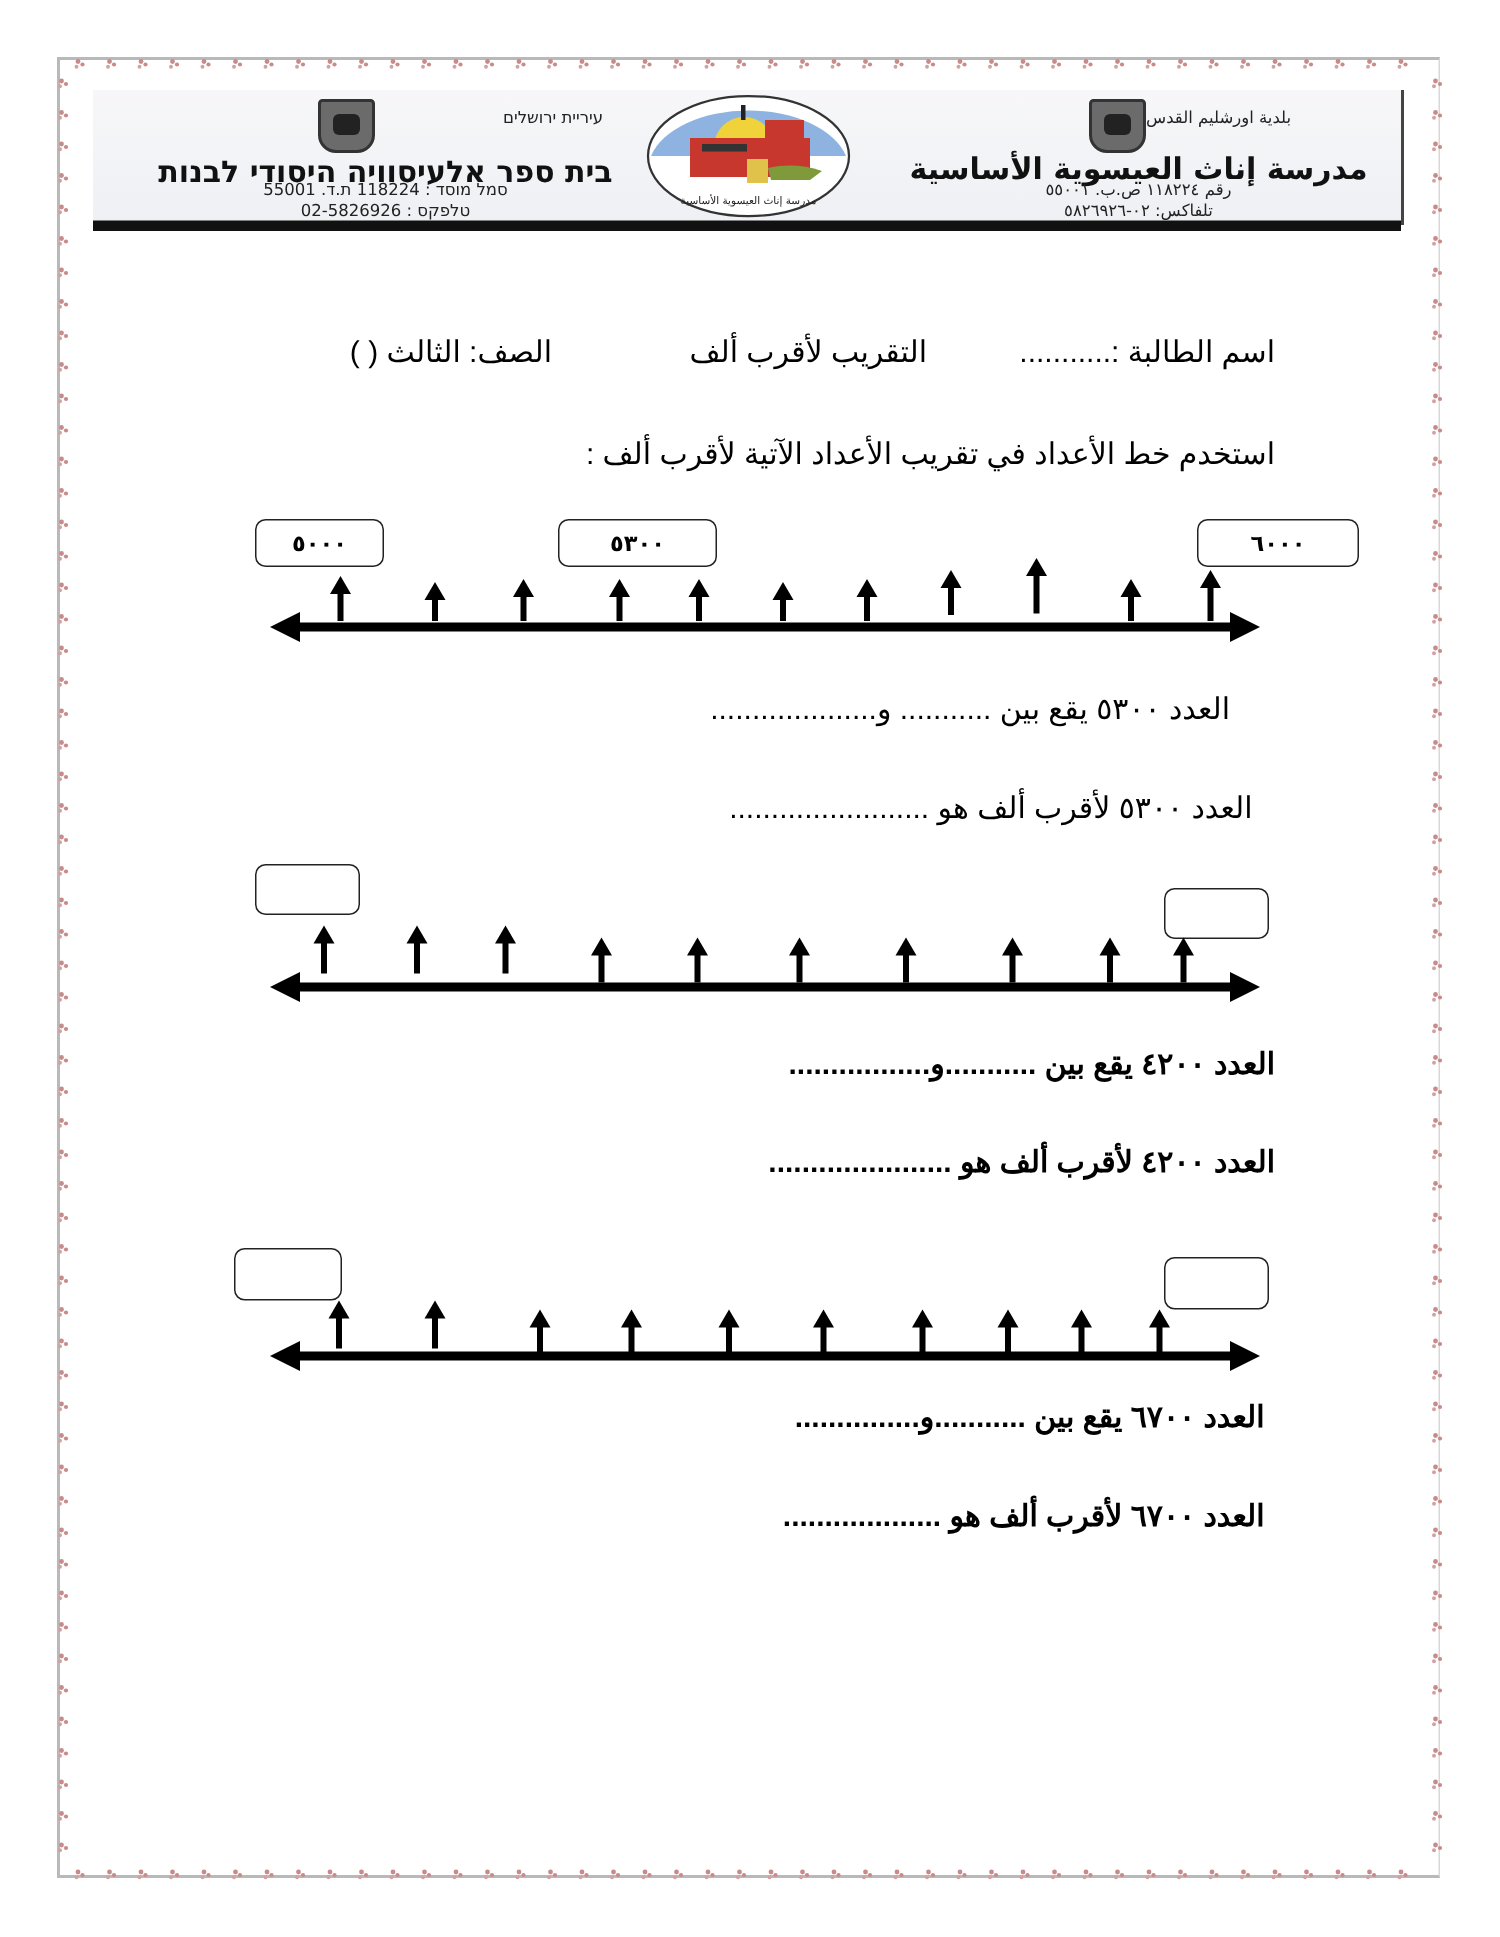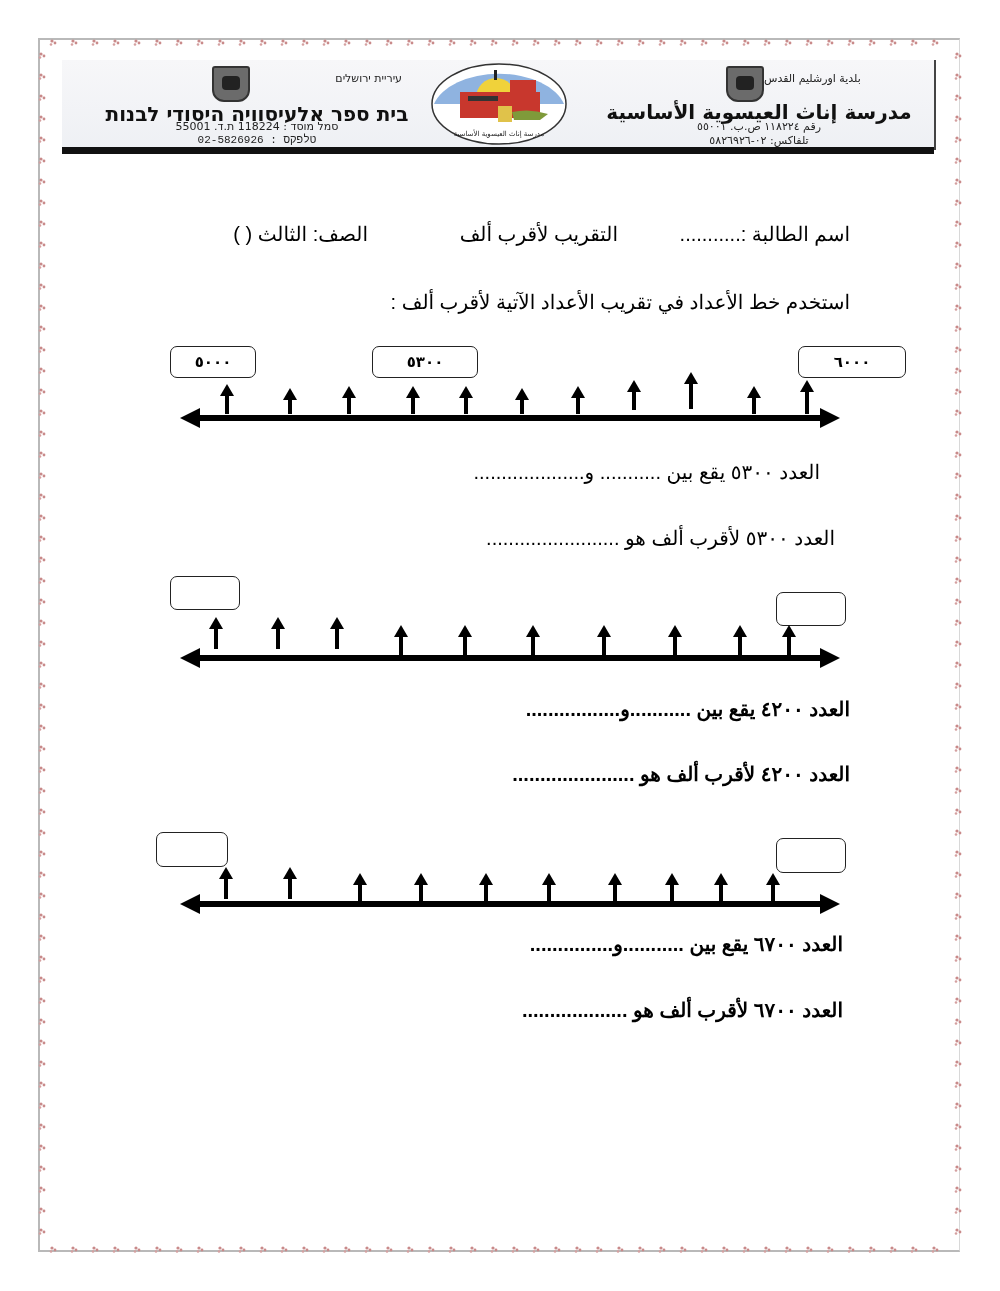--- a/index.html
+++ b/index.html
@@ -251,21 +251,21 @@
       <use href="#dotcl" x="957" y="1230"></use>
     </g>
 </svg>
 
 <div class="letterhead">
   <div class="lh-heb">
     <div class="crest" style="left:150px; top:6px;"></div>
     <div class="lh-small" style="position:absolute; left:200px; top:12px; width:140px; text-align:right;">עיריית ירושלים</div>
     <div class="lh-big" style="position:absolute; left:30px; top:42px; width:330px;">בית ספר אלעיסוויה היסודי לבנות</div>
     <div class="lh-small" style="position:absolute; left:30px; top:60px; width:330px;">סמל מוסד : 118224 ת.ד. 55001</div>
-    <div class="lh-small" style="position:absolute; left:30px; top:74px; width:330px;font-family:Liberation Mono, monospace;">טלפקס : 02-5826926</div>
+    <div class="lh-small" style="position:absolute; left:30px; top:74px; width:330px;">טלפקס : 02-5826926</div>
   </div>
 
   <div class="lh-ar">
     <div class="crest" style="right:170px; top:6px;"></div>
     <div class="lh-small" style="position:absolute; right:30px; top:12px; width:140px; text-align:left;">بلدية اورشليم القدس</div>
     <div class="lh-big" style="position:absolute; right:10px; top:40px; width:330px;">مدرسة إناث العيسوية الأساسية</div>
     <div class="lh-small" style="position:absolute; right:10px; top:60px; width:330px;">رقم ١١٨٢٢٤ ص.ب. ٥٥٠٠١</div>
     <div class="lh-small" style="position:absolute; right:10px; top:74px; width:330px;">تلفاكس: ٠٢-٥٨٢٦٩٢٦</div>
   </div>
 </div>

